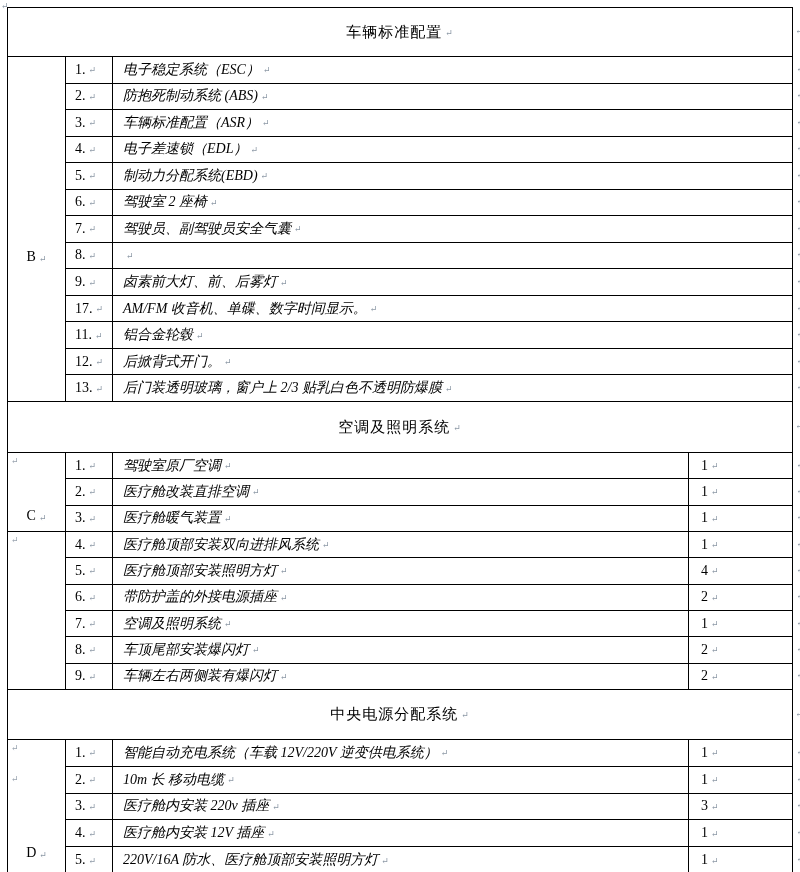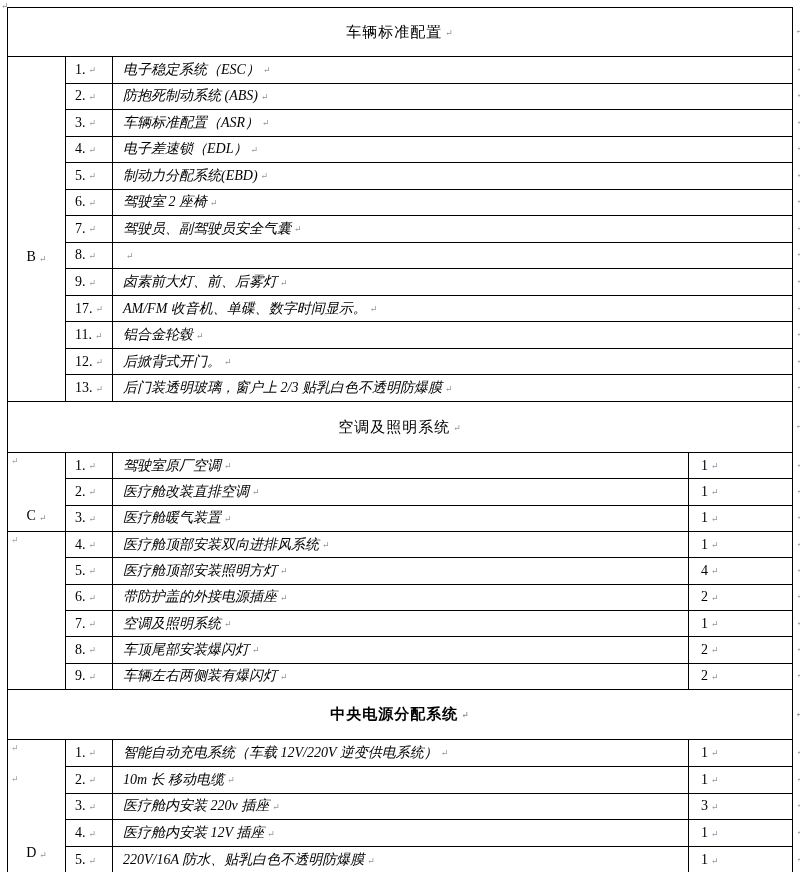--- a/index.html
+++ b/index.html
@@ -16,21 +16,21 @@
     border:1px solid #000;background:#fff;
   }
   .doc-table > * + *{border-top:1px solid #000;}
   
   .trow{
     display:flex;align-items:center;justify-content:center;
     position:relative;font-size:15px;letter-spacing:1px;
   }
   .trow.title{height:48px;}
   .trow.h50{height:50px;}
-  .trow.h49{height:49px;font-weight:bold;}
+  .trow.h49{height:49px;}
   
   .group{display:flex;position:relative;}
   .group.b{height:344px;}
   .group.c{height:236px;}
   .group.d{height:133px;}
   .letter-col{
     width:58px;border-right:1px solid #000;display:flex;flex-direction:column;
     box-sizing:border-box;
   }
   .letter-cell{display:flex;flex-direction:column;flex:1;box-sizing:border-box;}
@@ -480,21 +480,21 @@
           </div>
           <span class="rowmark">↵</span>
         </div>
 
         <div class="row">
           <div class="cell num">
             <span>5.</span>
             <span class="pmark">↵</span>
           </div>
           <div class="cell desc">
-            <span>220V/16A 防水、贴乳白色不透明防爆膜</span>
+            <span>220V/16A 防水、医疗舱顶部安装照明方灯</span>
             <span class="pmark">↵</span>
           </div>
           <div class="cell qty">
             <span>1</span>
             <span class="pmark">↵</span>
           </div>
           <span class="rowmark">↵</span>
         </div>
       </div>
   </div>

